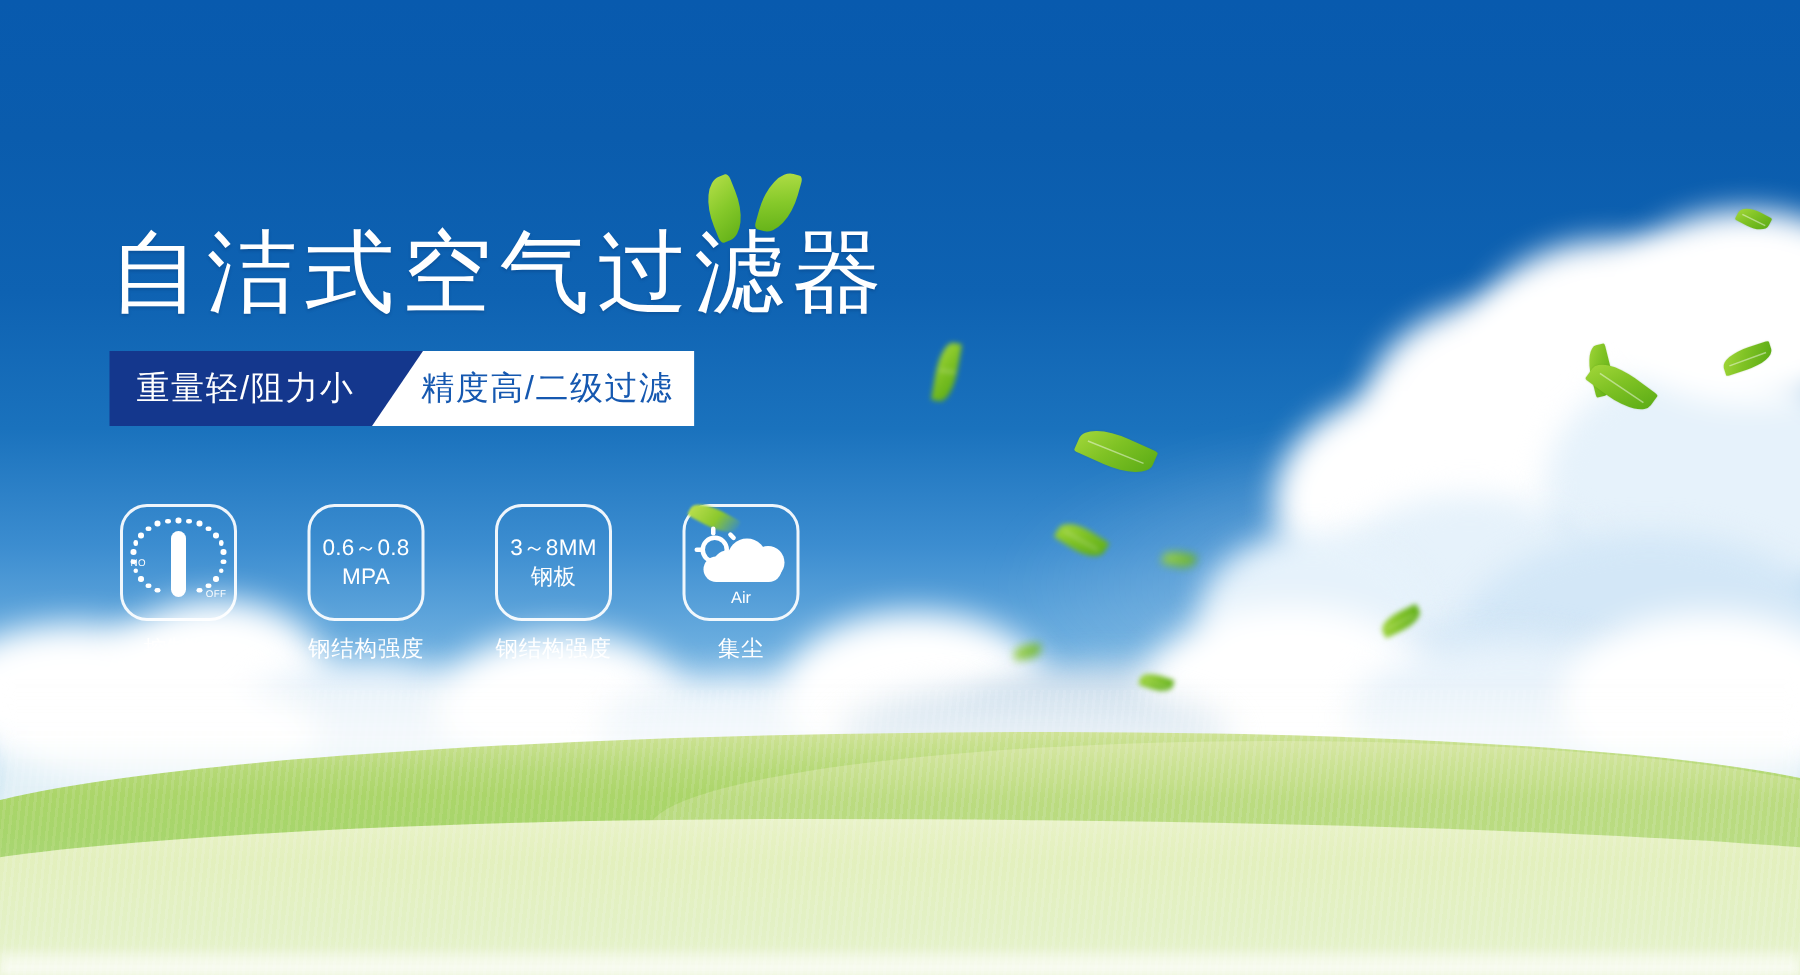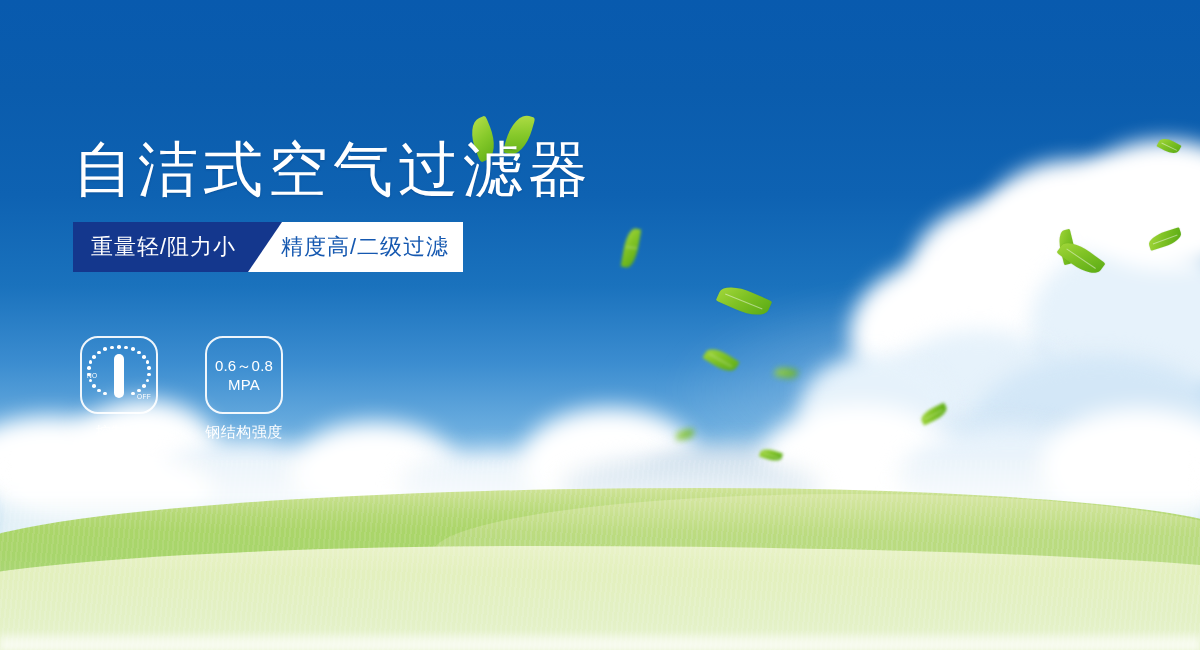--- a/index.html
+++ b/index.html
@@ -105,21 +105,21 @@
   .sprout{position:absolute;left:470px;top:112px;width:70px;height:54px;}
   .sprout .lf{
     position:absolute;width:22px;height:42px;
     background:linear-gradient(160deg,#b7e04a 0%,#86c92a 50%,#5fae16 100%);
     border-radius:70% 10% 70% 10%;
   }
   .sprout .lf.l{left:2px;top:6px;transform:rotate(-22deg);}
   .sprout .lf.r{left:38px;top:2px;transform:rotate(16deg);}
 
   
-  .copy{position:absolute;left:73px;top:140px;width:640px;}
+  .copy{position:absolute;left:73px;top:152px;width:640px;}
   .headline{
     font-size:60px;line-height:1;color:#ffffff;
     letter-spacing:5px;font-weight:400;white-space:nowrap;
     text-shadow:0 1px 2px rgba(0,40,90,.25);
   }
 
   .subbar{position:relative;margin-top:22px;height:50px;width:390px;}
   .subbar .left{
     position:absolute;left:0;top:0;height:50px;width:232px;
     background:#14378d;
@@ -322,16 +322,42 @@
       <div class="fbox">
         <div class="ftext">
           <div>0.6～0.8</div>
           <div>MPA</div>
         </div>
       </div>
       <div class="flabel">钢结构强度</div>
     </div>
 
 
-
+    <div class="feature">
+      <div class="fbox">
+        <div class="ftext">
+          <div>3～8MM</div>
+          <div>钢板</div>
+        </div>
+      </div>
+      <div class="flabel">钢结构强度</div>
+    </div>
+
+    <div class="feature">
+      <div class="fbox">
+        <div class="aircloud">
+          <span class="streak"></span>
+          <span class="sun"></span>
+          <span class="ray" style="left:11px;top:4px;width:3px;height:6px;"></span>
+          <span class="ray" style="left:0px;top:18px;width:6px;height:3px;"></span>
+          <span class="ray" style="left:22px;top:9px;width:6px;height:3px;transform:rotate(45deg);"></span>
+          <span class="puff" style="left:22px;top:12px;width:26px;height:26px;"></span>
+          <span class="puff" style="left:38px;top:17px;width:22px;height:22px;"></span>
+          <span class="puff" style="left:12px;top:20px;width:20px;height:20px;"></span>
+          <span class="base"></span>
+          <span class="air">Air</span>
+        </div>
+      </div>
+      <div class="flabel">集尘</div>
+    </div>
 
   </div>
 </div>
 
 </body></html>

